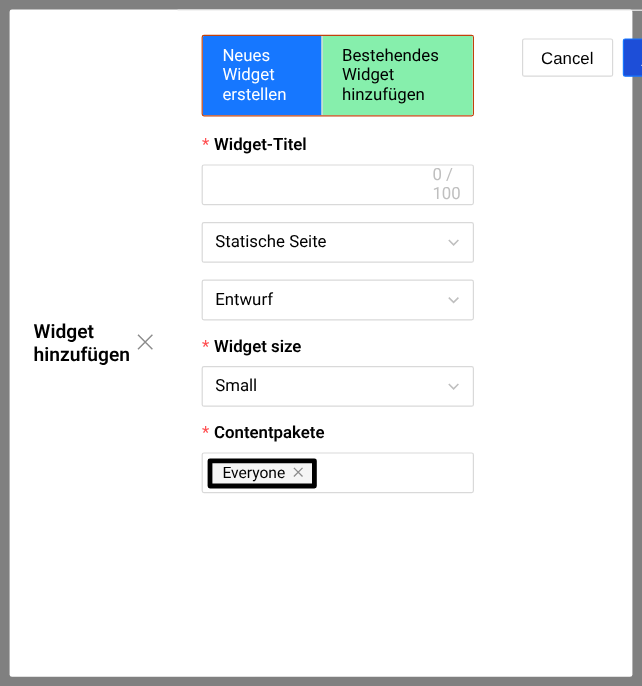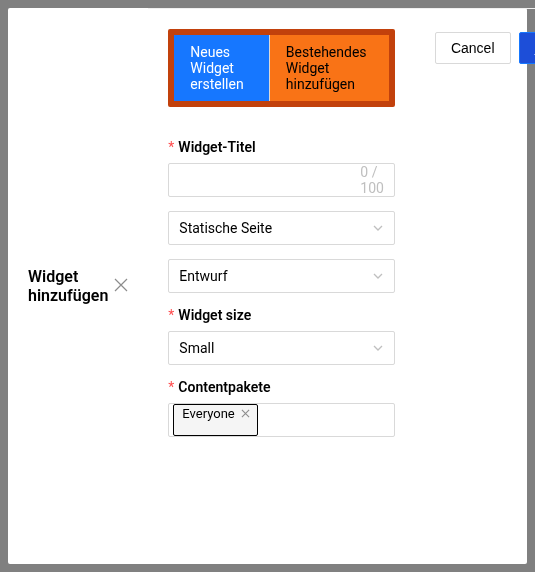--- a/index.html
+++ b/index.html
@@ -45,31 +45,31 @@
   }
   .close-btn svg { width: 14px; height: 14px; }
   .modal-body {
     padding: 0 20px;
     flex: 1;
     border-top: 1px solid #f0f0f0;
     padding-top: 20px;
   }
   .tabs {
     display: flex;
-    border: 6px solid #c2410c;
+    border: 1px solid #c2410c;
     border-radius: 2px;
     overflow: hidden;
     width: fit-content;
-    margin-bottom: 32px;
+    margin-bottom: 16px;
   }
   .tab {
     padding: 9px 16px;
     font-size: 14px;
     cursor: pointer;
-    background: #f97316;
+    background: #86efac;
     color: #000;
     border: none;
   }
   .tab.active {
     background: #1677ff;
     color: #fff;
   }
   .tab + .tab {
     border-left: 1px solid #d9d9d9;
   }
@@ -123,23 +123,23 @@
     height: 12px;
     display: flex;
     align-items: center;
     justify-content: center;
   }
   .chev svg { width: 10px; height: 10px; }
   .tag {
     display: inline-flex;
     align-items: center;
     background: #f5f5f5;
-    border: 1px solid #000000;
-    border-radius: 2px;
-    padding: 1px 4px 14px 8px;
+    border: 4px solid #000000;
+    border-radius: 2px;
+    padding: 1px 4px 1px 8px;
     font-size: 13px;
     color: #000;
     gap: 4px;
   }
   .tag-x {
     color: #8c8c8c;
     cursor: pointer;
     display: flex;
     align-items: center;
     justify-content: center;

